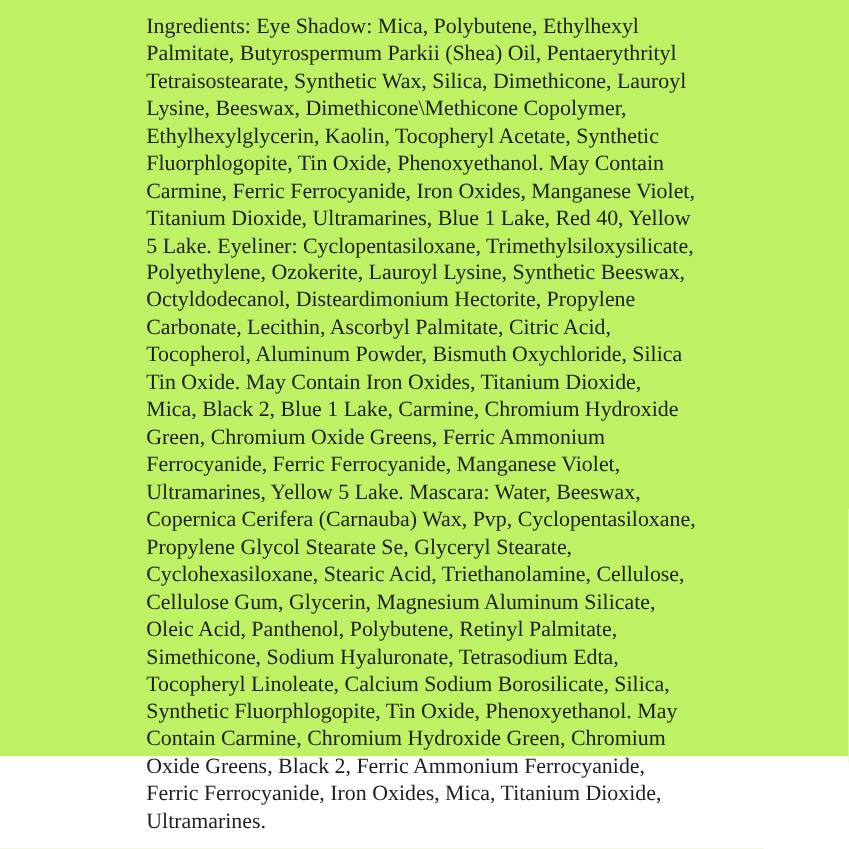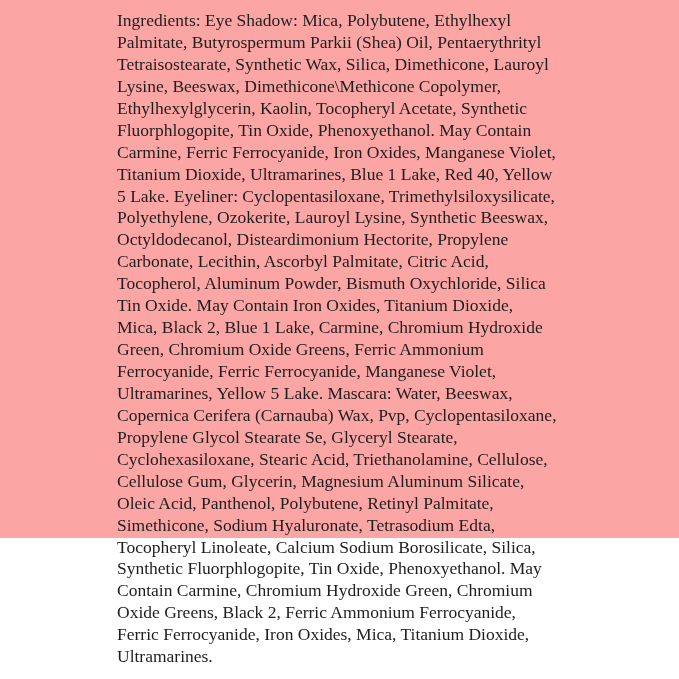--- a/index.html
+++ b/index.html
@@ -11,22 +11,22 @@
     height: 679px;
     background: #ffffff;
     position: relative;
     overflow: hidden;
   }
   .label-page {
     position: absolute;
     left: 0;
     top: 0;
     width: 679px;
-    height: 538px;
-    background: #fca5a5;
+    height: 605px;
+    background: #bef264;
   }
   .ingredients-text {
     position: absolute;
     left: 117px;
     top: 10px;
     width: 556px;
     font-family: "Liberation Serif", "DejaVu Serif", serif;
     font-size: 17.5px;
     line-height: 21.93px;
     color: #1e1e1e;

